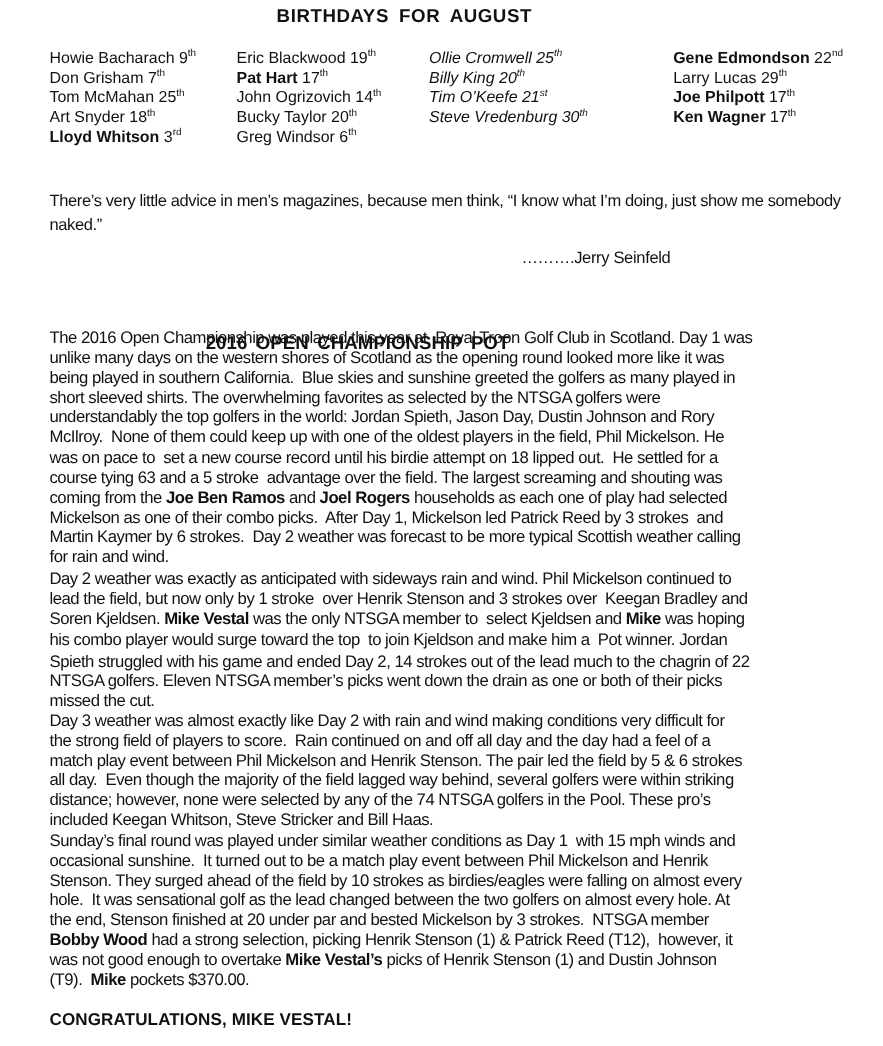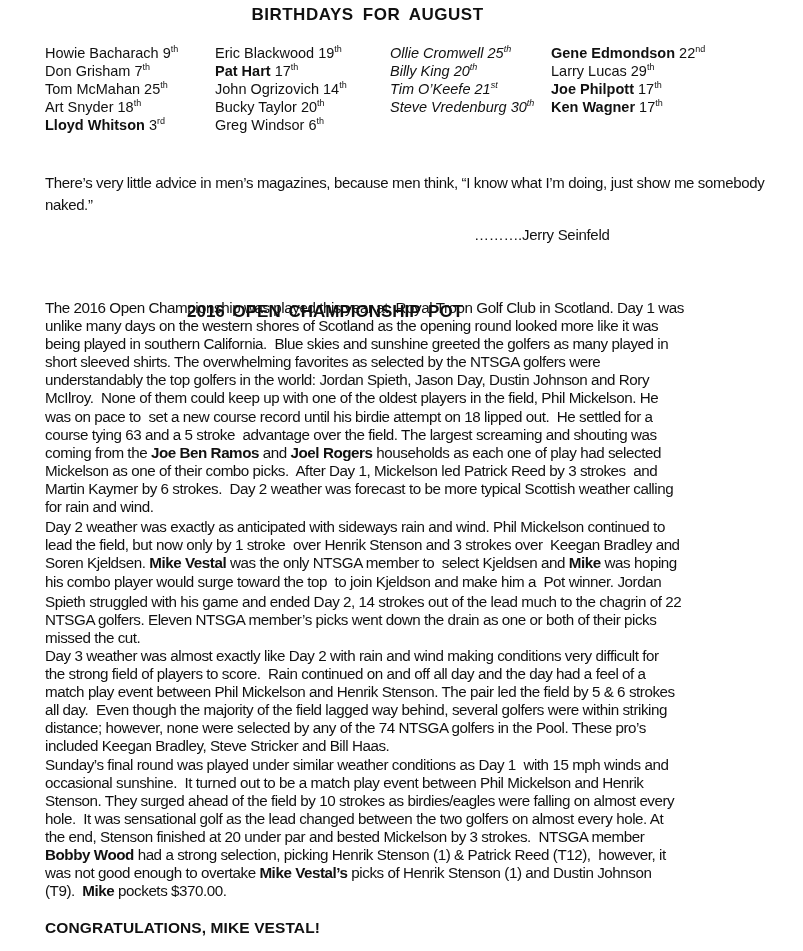--- a/index.html
+++ b/index.html
@@ -35,21 +35,21 @@
     <div><span>John Ogrizovich</span><span> 14</span><sup>th</sup></div>
     <div><span>Bucky Taylor</span><span> 20</span><sup>th</sup></div>
     <div><span>Greg Windsor</span><span> 6</span><sup>th</sup></div>
   </div>
 <div class="bday-col" id="bcol2" style="left:390px;font-style:italic;">
     <div><span>Ollie Cromwell</span><span> 25</span><sup>th</sup></div>
     <div><span>Billy King</span><span> 20</span><sup>th</sup></div>
     <div><span>Tim O’Keefe</span><span> 21</span><sup>st</sup></div>
     <div><span>Steve Vredenburg</span><span> 30</span><sup>th</sup></div>
   </div>
-<div class="bday-col" id="bcol3" style="left:551px;">
+<div class="bday-col" id="bcol3" style="left:612px;">
     <div><b>Gene Edmondson</b><span> 22</span><sup>nd</sup></div>
     <div><span>Larry  Lucas</span><span> 29</span><sup>th</sup></div>
     <div><b>Joe Philpott</b><span> 17</span><sup>th</sup></div>
     <div><b>Ken Wagner</b><span> 17</span><sup>th</sup></div>
   </div>
 
 <div class="quote">There’s very little advice in men’s magazines, because men think, “I know what I’m doing, just show me somebody naked.”</div>
 <div class="attrib">……….Jerry Seinfeld</div>
 
 <div class="h2">2016 OPEN CHAMPIONSHIP  POT</div>
@@ -72,21 +72,21 @@
     <div class="ln tall"><span style="white-space: pre;">Soren Kjeldsen. </span><b style="white-space: pre;">Mike Vestal</b><span style="white-space: pre;"> was the only NTSGA member to  select Kjeldsen and </span><b style="white-space: pre;">Mike</b><span style="white-space: pre;"> was hoping</span></div>
     <div class="ln tall"><span style="white-space: pre;">his combo player would surge toward the top  to join Kjeldson and make him a  Pot winner. Jordan</span></div>
     <div class="ln"><span style="white-space: pre;">Spieth struggled with his game and ended Day 2, 14 strokes out of the lead much to the chagrin of 22</span></div>
     <div class="ln"><span style="white-space: pre;">NTSGA golfers. Eleven NTSGA member’s picks went down the drain as one or both of their picks</span></div>
     <div class="ln"><span style="white-space: pre;">missed the cut.</span></div>
     <div class="ln"><span style="white-space: pre;">Day 3 weather was almost exactly like Day 2 with rain and wind making conditions very difficult for</span></div>
     <div class="ln"><span style="white-space: pre;">the strong field of players to score.  Rain continued on and off all day and the day had a feel of a</span></div>
     <div class="ln"><span style="white-space: pre;">match play event between Phil Mickelson and Henrik Stenson. The pair led the field by 5 &amp; 6 strokes</span></div>
     <div class="ln"><span style="white-space: pre;">all day.  Even though the majority of the field lagged way behind, several golfers were within striking</span></div>
     <div class="ln"><span style="white-space: pre;">distance; however, none were selected by any of the 74 NTSGA golfers in the Pool. These pro’s</span></div>
-    <div class="ln"><span style="white-space: pre;">included Keegan Bradley, Steve Stricker and Bill Haas.</span></div>
+    <div class="ln"><span style="white-space: pre;">included Keegan Whitson, Steve Stricker and Bill Haas.</span></div>
     <div class="ln"><span style="white-space: pre;">Sunday’s final round was played under similar weather conditions as Day 1  with 15 mph winds and</span></div>
     <div class="ln"><span style="white-space: pre;">occasional sunshine.  It turned out to be a match play event between Phil Mickelson and Henrik</span></div>
     <div class="ln"><span style="white-space: pre;">Stenson. They surged ahead of the field by 10 strokes as birdies/eagles were falling on almost every</span></div>
     <div class="ln"><span style="white-space: pre;">hole.  It was sensational golf as the lead changed between the two golfers on almost every hole. At</span></div>
     <div class="ln"><span style="white-space: pre;">the end, Stenson finished at 20 under par and bested Mickelson by 3 strokes.  NTSGA member</span></div>
     <div class="ln"><b style="white-space: pre;">Bobby Wood</b><span style="white-space: pre;"> had a strong selection, picking Henrik Stenson (1) &amp; Patrick Reed (T12),  however, it</span></div>
     <div class="ln"><span style="white-space: pre;">was not good enough to overtake </span><b style="white-space: pre;">Mike Vestal’s</b><span style="white-space: pre;"> picks of Henrik Stenson (1) and Dustin Johnson</span></div>
     <div class="ln"><span style="white-space: pre;">(T9).  </span><b style="white-space: pre;">Mike</b><span style="white-space: pre;"> pockets $370.00.</span></div>
   </div>
 

